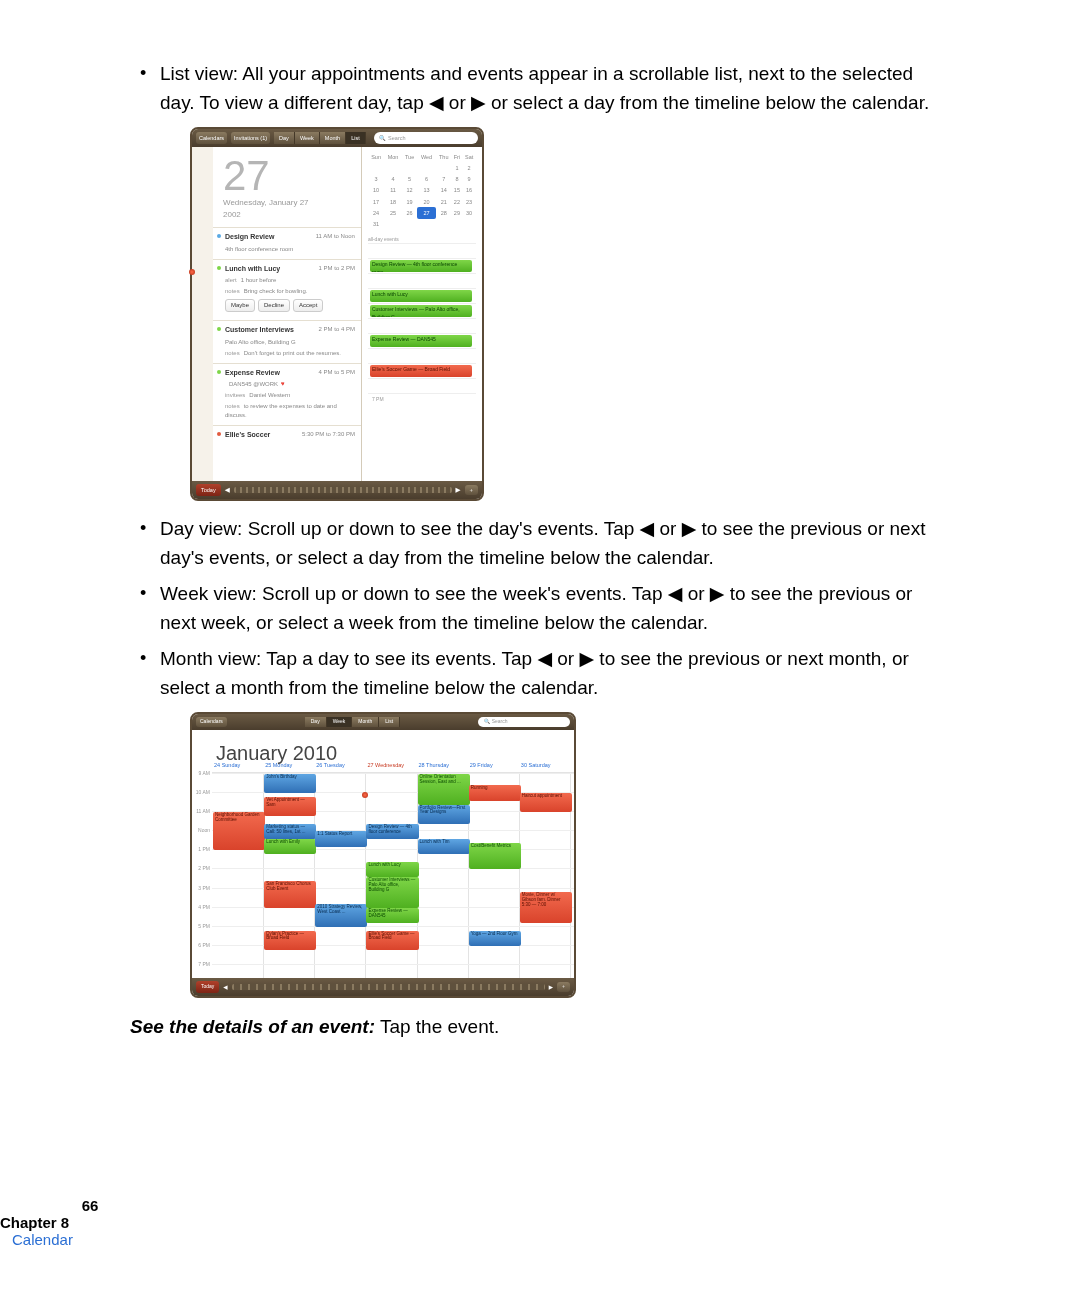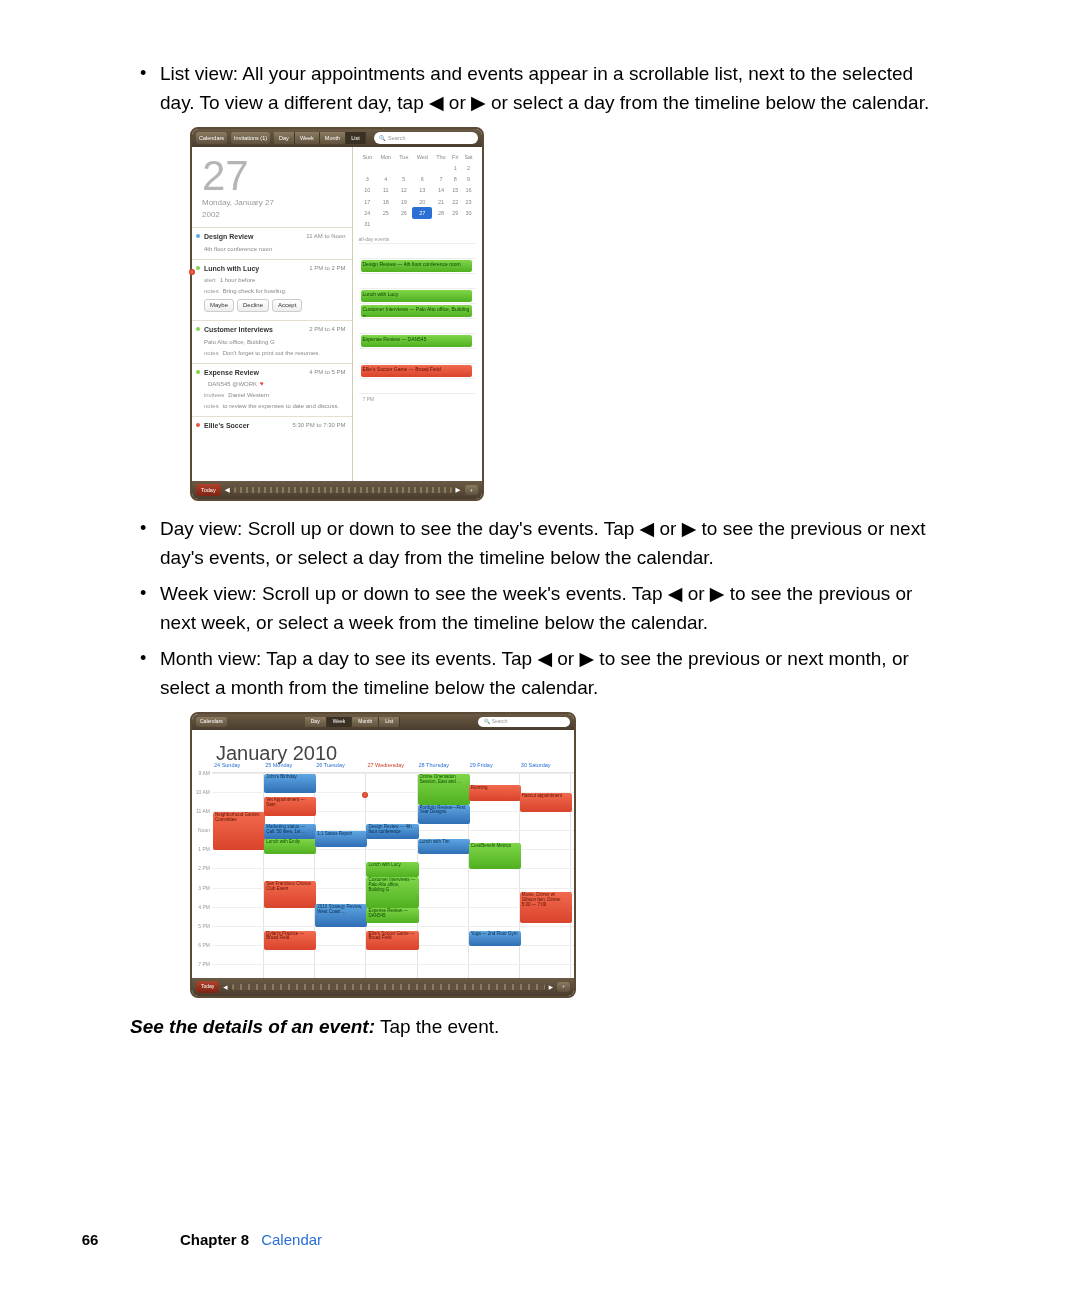--- a/index.html
+++ b/index.html
@@ -36,20 +36,21 @@
   }
   .italic-label{ }
   .bold-inline{ font-weight:600;font-style:italic; }
   .fig-wrap{ padding-left:30px; margin:10px 0 14px 0; }
   .footer{
     position:absolute;
     left:0; right:0; bottom:48px;
     display:flex;
     align-items:flex-start;
     font-size:15px;
+    flex-direction:column;
   }
   .footer .pn{ width:180px; text-align:center; font-weight:600;}
   .footer .ch{ font-weight:600; }
   .footer .cal{ color:#2b6fd4; margin-left:12px;}
   
   .fig1{
     width:290px; height:370px;
     background:#f6f2ea;
     border:2px solid #5a4a36;
     border-radius:8px;
@@ -67,21 +68,21 @@
   .fig1 .btn, .fig1 .search{
     background:linear-gradient(#8a7a60,#5f513d);
     border-radius:3px;
     color:#fff; font-size:5.5px;
     padding:1.5px 3px;
   }
   .fig1 .seg{ display:flex; margin:0 auto; }
   .fig1 .seg .s{ background:linear-gradient(#8a7a60,#5f513d); color:#fff; font-size:5.5px; padding:1.5px 5px; border-right:1px solid #443828;}
   .fig1 .seg .s.active{ background:#3a3124; }
   .fig1 .search{ flex:1; margin-left:4px; background:#fff; color:#999; border-radius:8px; text-align:left; padding-left:6px;}
-  .fig1 .body{ display:flex; height:calc(100% - 36px);}
+  .fig1 .body{ display:flex; height:calc(100% - 36px);margin-left:21px;}
   .fig1 .left{ width:55%; border-right:1px solid #d4cbb9; background:#fff; overflow:hidden;}
   .fig1 .right{ flex:1; background:#fff; padding:4px 6px;}
   .fig1 .datehdr{ padding:8px 10px 6px 10px; }
   .fig1 .bignum{ font-size:42px; font-weight:300; color:#b5b5b5; line-height:1;}
   .fig1 .datetxt{ color:#999; font-size:8px;}
   .fig1 .evt{ border-top:1px solid #e5dfd1; padding:4px 6px 5px 12px; position:relative;}
   .fig1 .evt .dot{ position:absolute; left:4px; top:6px; width:4px; height:4px; border-radius:50%;}
   .fig1 .evt .title{ font-weight:700; font-size:7px;}
   .fig1 .evt .time{ float:right; color:#888; font-size:6px;}
   .fig1 .evt .line{ color:#888; font-size:6px; margin-top:2px;}
@@ -160,21 +161,21 @@
                 <span class="s">Week</span>
                 <span class="s">Month</span>
                 <span class="s active">List</span>
               </span>
             <span class="search">🔍 <span>Search</span></span>
           </div>
           <div class="body">
             <div class="left">
               <div class="datehdr">
                 <div class="bignum">27</div>
-                <div class="datetxt">Monday, January 27</div>
+                <div class="datetxt">Wednesday, January 27</div>
                 <div class="datetxt">2002</div>
               </div>
               <div id="fig1-events">
                   <div class="evt">
                     <span class="dot" style="background:#5aa9e3"></span>
                     <span class="time">11 AM to Noon</span>
                     <div class="title">Design Review</div>
                     <div class="line">4th floor conference room</div>
                   </div>
                   <div class="evt">

